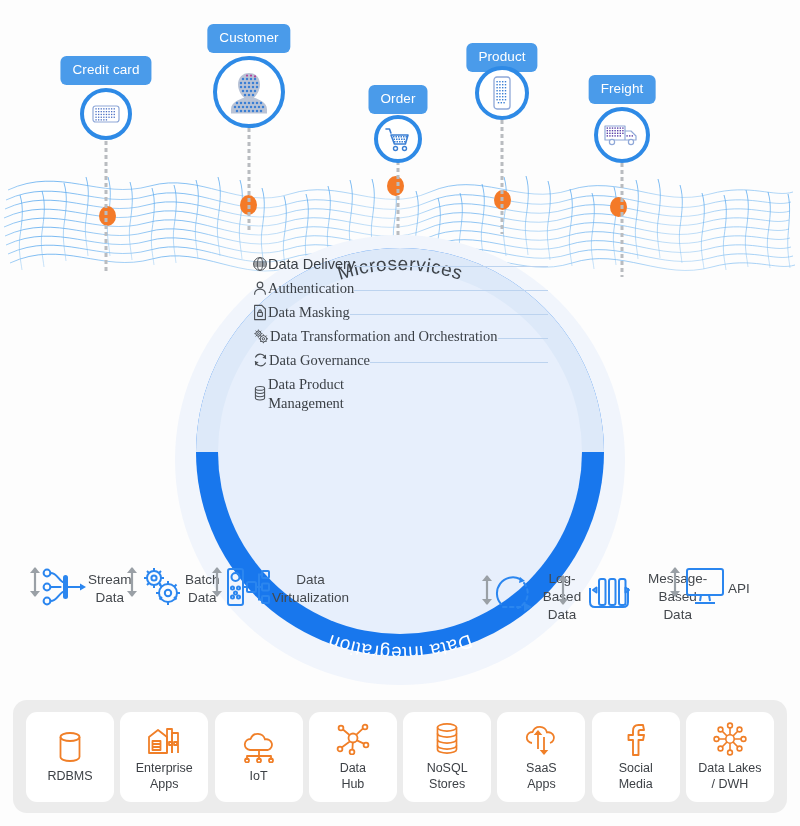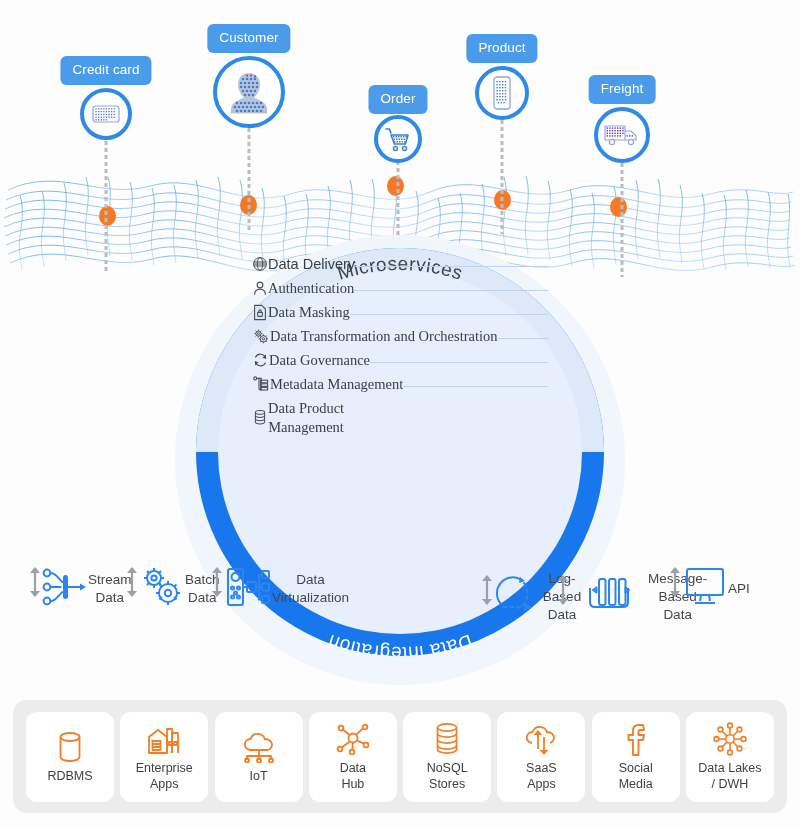--- a/index.html
+++ b/index.html
@@ -322,21 +322,21 @@
             <rect x="18.5" y="16" width="1.5" height="1.5"></rect>
             <rect x="21" y="16" width="1.5" height="1.5"></rect>
         </g>
         <circle cx="12.5" cy="23.5" r="2" fill="none" stroke="#3b7fd4" stroke-width="1.4"></circle>
         <circle cx="21.5" cy="23.5" r="2" fill="none" stroke="#3b7fd4" stroke-width="1.4"></circle>
       </svg>
     </div>
   </div>
 
   <div class="bubble-group" style="left:452px; top:34px; width:100px;">
-    <div class="bubble-label" style="top:0;">Product</div>
+    <div class="bubble-label" style="top:9px;">Product</div>
     <div class="bubble-stem" style="top:86px; height:114px;"></div>
     <div class="bubble-circle" style="top:32px; width:54px; height:54px;">
       <svg width="24" height="36" viewBox="0 0 24 36">
         <rect x="4" y="2" width="16" height="32" rx="3" fill="#ffffff" stroke="#8fa8d8" stroke-width="1.3"></rect>
         <g fill="#3b7fd4">
           <rect x="6.4" y="6" width="1.4" height="1.4"></rect>
             <rect x="9.2" y="6" width="1.4" height="1.4"></rect>
             <rect x="12" y="6" width="1.4" height="1.4"></rect>
             <rect x="14.8" y="6" width="1.4" height="1.4"></rect>
           <rect x="6.4" y="9" width="1.4" height="1.4"></rect>
@@ -496,36 +496,20 @@
               <path d="M3.4 9.6a5.4 5.4 0 0 0 10 1.4"></path>
             </g>
             <path d="M13.9 2.6l.2 3.8-3.7-.5z" fill="#4c5157"></path>
             <path d="M3.1 13.4l-.2-3.8 3.7.5z" fill="#4c5157"></path>
           </svg>
       </span>
       <span class="service-label">Data Governance</span>
       <span class="service-div"></span>
     </div>
 
-    <div class="service-row">
-      <span class="service-icon">
-        <svg width="18" height="17" viewBox="0 0 18 17">
-            <g fill="none" stroke="#4c5157" stroke-width="1.1">
-              <circle cx="3.2" cy="2.4" r="1.5"></circle>
-              <path d="M4.7 2.4h4.6v11.4H7"></path>
-              <path d="M7 2.4v11.4"></path>
-              <rect x="8.6" y="4.2" width="7" height="2.6"></rect>
-              <rect x="8.6" y="7.8" width="7" height="2.6"></rect>
-              <rect x="8.6" y="11.4" width="7" height="2.6"></rect>
-            </g>
-          </svg>
-      </span>
-      <span class="service-label">Metadata Management</span>
-      <span class="service-div"></span>
-    </div>
 
     <div class="service-row">
       <span class="service-icon">
         <svg width="16" height="17" viewBox="0 0 16 17">
             <g fill="none" stroke="#4c5157" stroke-width="1.05">
               <ellipse cx="8" cy="3.4" rx="4.6" ry="1.9"></ellipse>
               <path d="M3.4 3.4v9.6c0 1.05 2.06 1.9 4.6 1.9s4.6-.85 4.6-1.9V3.4"></path>
               <path d="M3.4 6.6c0 1.05 2.06 1.9 4.6 1.9s4.6-.85 4.6-1.9"></path>
               <path d="M3.4 9.8c0 1.05 2.06 1.9 4.6 1.9s4.6-.85 4.6-1.9"></path>
             </g>

